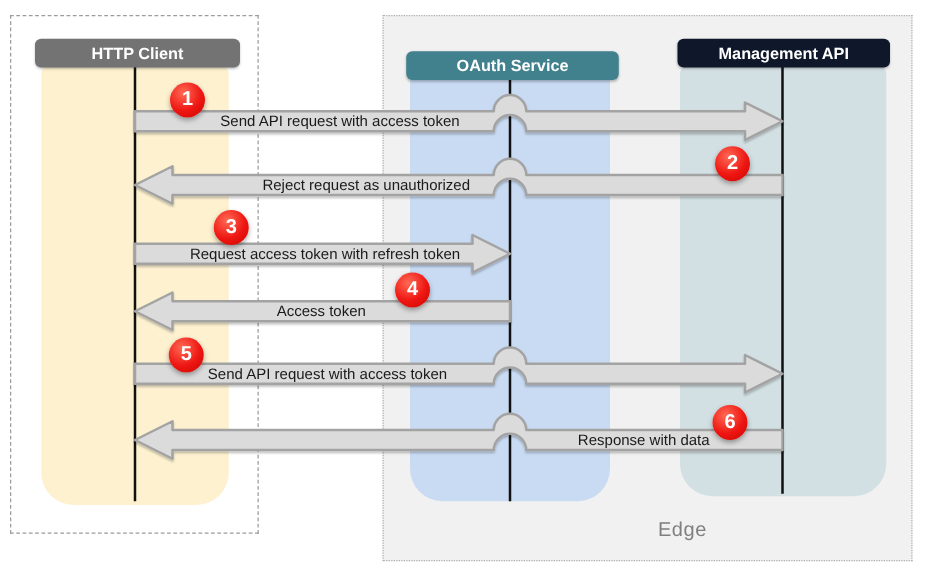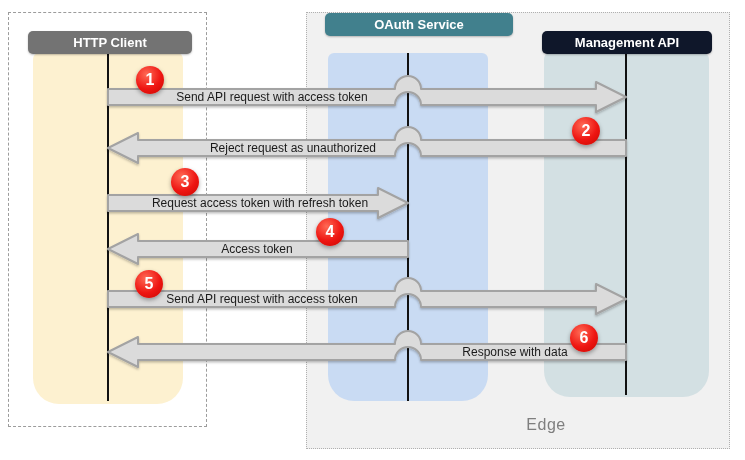--- a/index.html
+++ b/index.html
@@ -19,21 +19,21 @@
 
   .lifeline{position:absolute;width:2px;background:#111;}
   #line-http{left:107px;top:53px;height:348px;}
   #line-oauth{left:407px;top:53px;height:348px;}
   #line-mgmt{left:625px;top:53px;height:342px;}
 
   .lane-header{position:absolute;height:23px;border-radius:5px;color:#ffffff;
     font-weight:bold;font-size:13px;text-align:center;line-height:23px;
     box-shadow:0 1px 2px rgba(0,0,0,.25);}
   #hdr-http{left:28px;top:31px;width:164px;background:#737373;}
-  #hdr-oauth{left:325px;top:13px;width:188px;background:#41808d;}
+  #hdr-oauth{left:325px;top:41px;width:170px;background:#41808d;}
   #hdr-mgmt{left:542px;top:31px;width:170px;background:#0f172a;}
 
   #arrows{position:absolute;left:0;top:0;}
   .band{fill:#dbdbdb;stroke:#a3a3a3;stroke-width:2;stroke-linejoin:round;}
   .msg-label{font-family:"Liberation Sans",sans-serif;font-size:12px;fill:#1a1a1a;text-anchor:middle;}
 
   .badge{position:absolute;width:28px;height:28px;border-radius:50%;
     background:radial-gradient(circle at 38% 30%, #ff6a55 0%, #ee1612 55%, #c90600 100%);
     color:#ffffff;font-weight:bold;font-size:16px;text-align:center;line-height:28px;
     box-shadow:0 2px 4px rgba(0,0,0,.35);}

